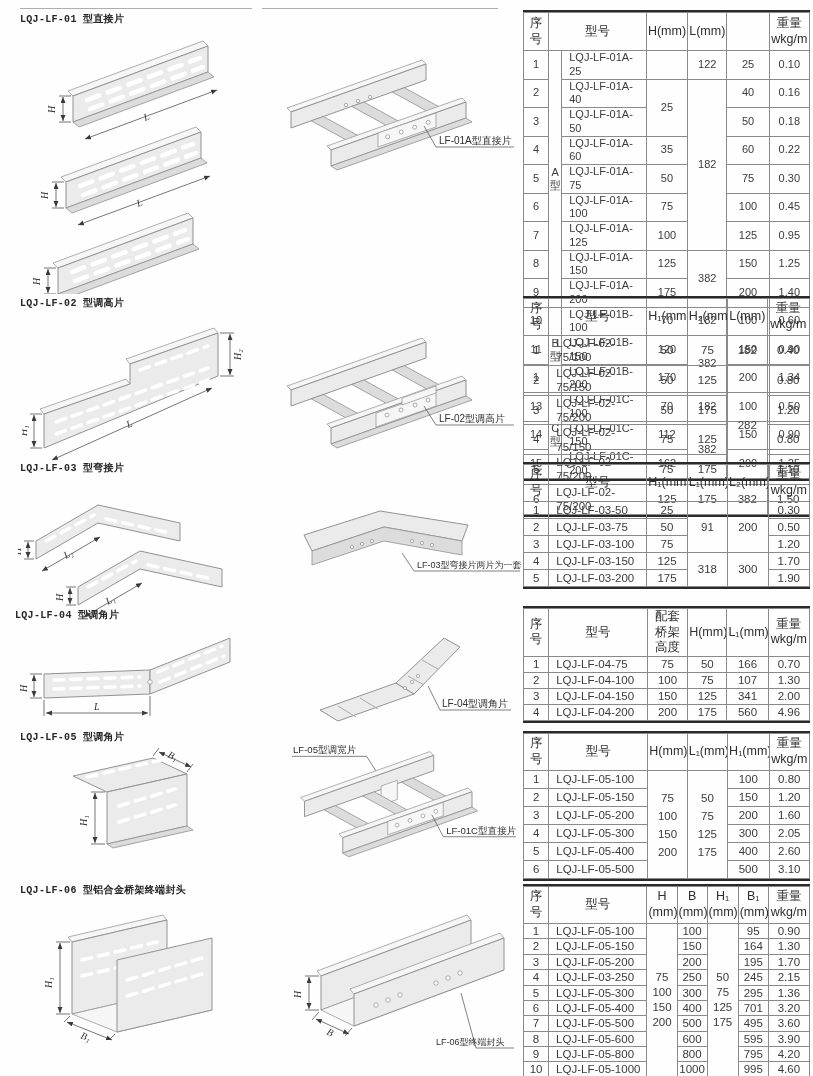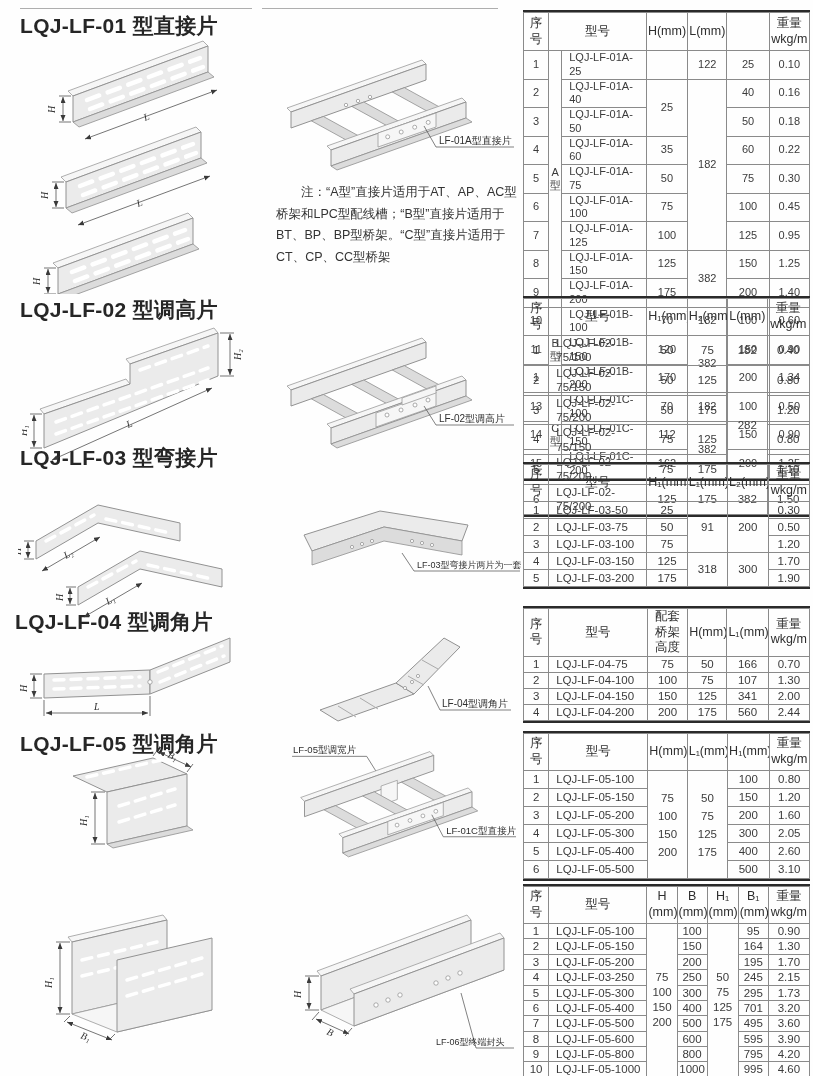--- a/index.html
+++ b/index.html
@@ -1,20 +1,20 @@
 <!DOCTYPE html>
 <html><head>
 <meta charset="utf-8">
 <style>
   html,body{margin:0;padding:0;background:#fff;}
   .canvas{position:relative;width:813px;height:1076px;background:#fefefe;
           font-family:"Liberation Sans",sans-serif;overflow:hidden;}
   .rule{position:absolute;height:1px;background:#aeaeae;}
-  .sec-title{position:absolute;font-size:21px;font-weight:700;color:#262626;
-             letter-spacing:.3px;white-space:nowrap;}
+  .sec-title{position:absolute;font-size:10px;font-weight:700;color:#262626;
+             letter-spacing:.3px;white-space:nowrap;font-family:Liberation Mono, monospace;}
   .note{position:absolute;width:246px;font-size:12.5px;line-height:21.5px;
         color:#333;white-space:pre-line;}
   .dwg{position:absolute;}
   
   .twrap{position:absolute;left:523px;width:287px;
          border-top:2.5px solid #2a2a2a;border-bottom:2.5px solid #2a2a2a;}
   .tbl{border-collapse:collapse;table-layout:fixed;width:100%;color:#3b3b3b;}
   .tbl th,.tbl td{border:1px solid #8a8a8a;text-align:center;vertical-align:middle;
         padding:0 1px;white-space:pre-line;font-size:11.5px;line-height:1.25;overflow:hidden;}
   .tbl thead th{font-size:12.5px;font-weight:400;color:#2e2e2e;height:36px;}
@@ -46,23 +46,24 @@
 </head>
 <body>
 
 <div class="canvas">
 
   <div class="rule" style="left:20px;top:8px;width:232px"></div>
   <div class="rule" style="left:262px;top:8px;width:236px"></div>
 
   <div class="sec-title" style="left:20px;top:12px">LQJ-LF-01 型直接片</div>
   <div class="sec-title" style="left:20px;top:296px">LQJ-LF-02 型调高片</div>
-  <div class="sec-title" style="left:20px;top:444px">LQJ-LF-03 型弯接片</div>
+  <div class="sec-title" style="left:20px;top:461px">LQJ-LF-03 型弯接片</div>
   <div class="sec-title" style="left:15px;top:608px">LQJ-LF-04 型调角片</div>
   <div class="sec-title" style="left:20px;top:730px">LQJ-LF-05 型调角片</div>
+  <div class="sec-title" style="left:20px;top:883px">LQJ-LF-06 型铝合金桥架终端封头</div>
 
   <svg class="dwg" style="left:28px;top:34px" width="230" height="260" viewBox="0 0 230 260">
     <defs>
         <marker id="ar1" markerUnits="userSpaceOnUse" markerWidth="8" markerHeight="8" refX="6" refY="2.5" orient="auto-start-reverse">
           <path d="M0,0 L6,2.5 L0,5 Z" fill="#3a3a3a"></path>
         </marker>
       </defs>
     <g transform="translate(15,2)">
       <polygon class="face2" points="30,60 165,10 160,5 25,55"></polygon>
       <polygon class="face" points="30,60 165,10 165,36 30,86"></polygon>
@@ -115,24 +116,20 @@
       <polygon class="face2" points="102,83 160,63 160,77 102,97"></polygon>
       <circle class="hole" cx="111.7" cy="86.8" r="2"></circle>
         <circle class="hole" cx="125.2" cy="82" r="2"></circle>
       <circle class="hole" cx="138.7" cy="77.2" r="2"></circle>
         <circle class="hole" cx="152.2" cy="72.4" r="2"></circle>
       <path class="ld" d="M148,76 L160,97 L238,97"></path>
       <text class="co" x="163" y="94">LF-01A型直接片</text>
     </g>
   </svg>
 
-  <div class="note" style="left:276px;top:182px">　　注：“A型”直接片适用于AT、AP、AC型
-桥架和LPC型配线槽；“B型”直接片适用于
-BT、BP、BP型桥架。“C型”直接片适用于
-CT、CP、CC型桥架</div>
 
   <svg class="dwg" style="left:22px;top:318px" width="235" height="145" viewBox="0 0 235 145">
     <defs>
         <marker id="ar3" markerUnits="userSpaceOnUse" markerWidth="8" markerHeight="8" refX="6" refY="2.5" orient="auto-start-reverse">
           <path d="M0,0 L6,2.5 L0,5 Z" fill="#3a3a3a"></path>
         </marker>
       </defs>
     <g>
       <polygon class="face2" points="22,96 108,66 104,61 18,91"></polygon>
       <polygon class="face2" points="108,46 196,15 192,10 104,41"></polygon>
@@ -670,21 +667,21 @@
             <td>125</td>
             <td>341</td>
             <td>2.00</td>
           </tr>
           <tr>
             <td>4</td>
             <td class="left">LQJ-LF-04-200</td>
             <td>200</td>
             <td>175</td>
             <td>560</td>
-            <td>2.44</td>
+            <td>4.96</td>
           </tr>
         </tbody>
       </table>
     </div>
   <div class="twrap t5" style="top:731px">
       <table class="tbl">
         <colgroup>
           <col style="width: 25px;">
           <col style="width: 98px;">
           <col style="width: 39px;">
@@ -813,21 +810,21 @@
             <td class="left">LQJ-LF-03-250</td>
             <td>250</td>
             <td>245</td>
             <td>2.15</td>
           </tr>
           <tr>
             <td>5</td>
             <td class="left">LQJ-LF-05-300</td>
             <td>300</td>
             <td>295</td>
-            <td>1.73</td>
+            <td>1.36</td>
           </tr>
           <tr>
             <td>6</td>
             <td class="left">LQJ-LF-05-400</td>
             <td>400</td>
             <td>701</td>
             <td>3.20</td>
           </tr>
           <tr>
             <td>7</td>

